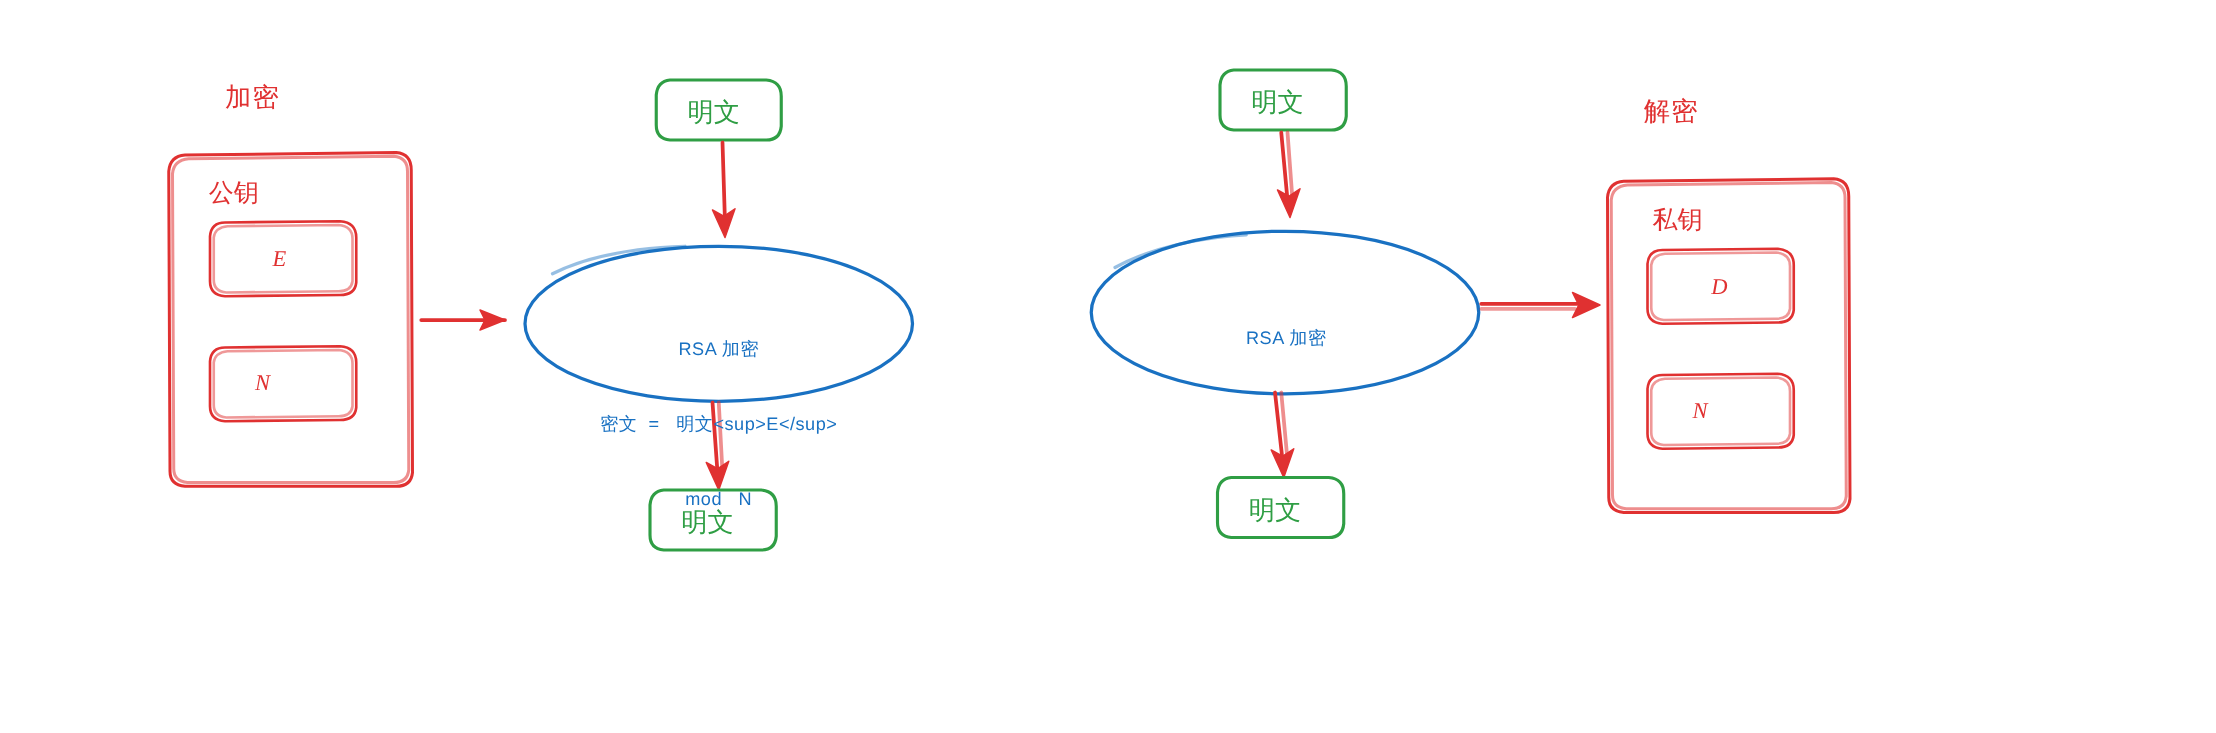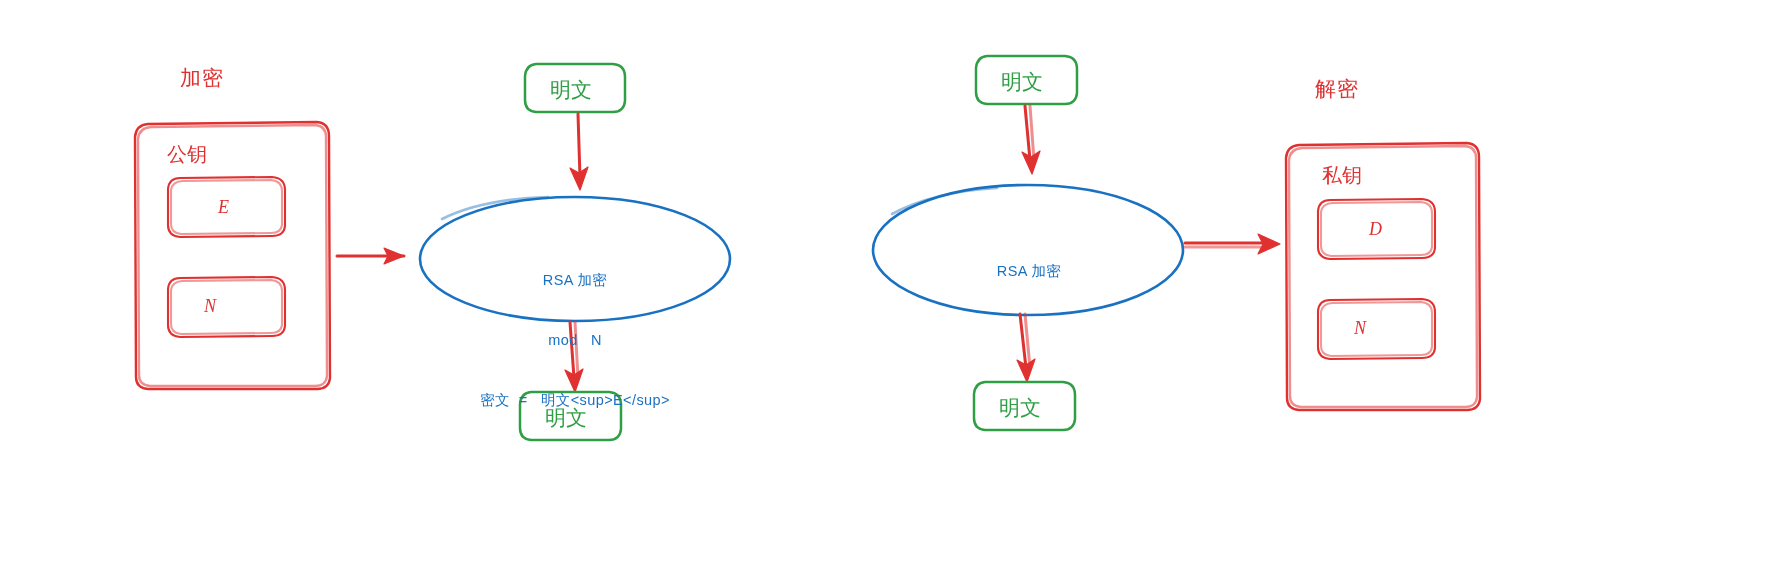--- a/index.html
+++ b/index.html
@@ -149,22 +149,22 @@
   <div class="lbl key-title" style="left:155px;top:141px;">公钥</div>
 
   <div class="lbl key-letter" style="left:206px;top:197px;">E</div>
 
   <div class="lbl key-letter" style="left:192px;top:296px;">N</div>
 
   <div class="lbl plain-text" style="left:538px;top:76px;">明文</div>
 
   <div class="lbl formula" style="left:448px;top:230px;width:230px;">
     <div class="mono">RSA 加密</div>
+    <div class="mono">密文  =   明文&lt;sup&gt;E&lt;/sup&gt;</div>
     <div class="mono">mod   N</div>
-    <div class="mono">密文  =   明文&lt;sup&gt;E&lt;/sup&gt;</div>
   </div>
 
   <div class="lbl plain-text" style="left:533px;top:404px;">明文</div>
 
   <div class="lbl plain-text" style="left:989px;top:68px;">明文</div>
 
   <div class="lbl formula" style="left:888px;top:221px;width:258px;">
     <div class="mono">RSA 加密</div>
   </div>
 

